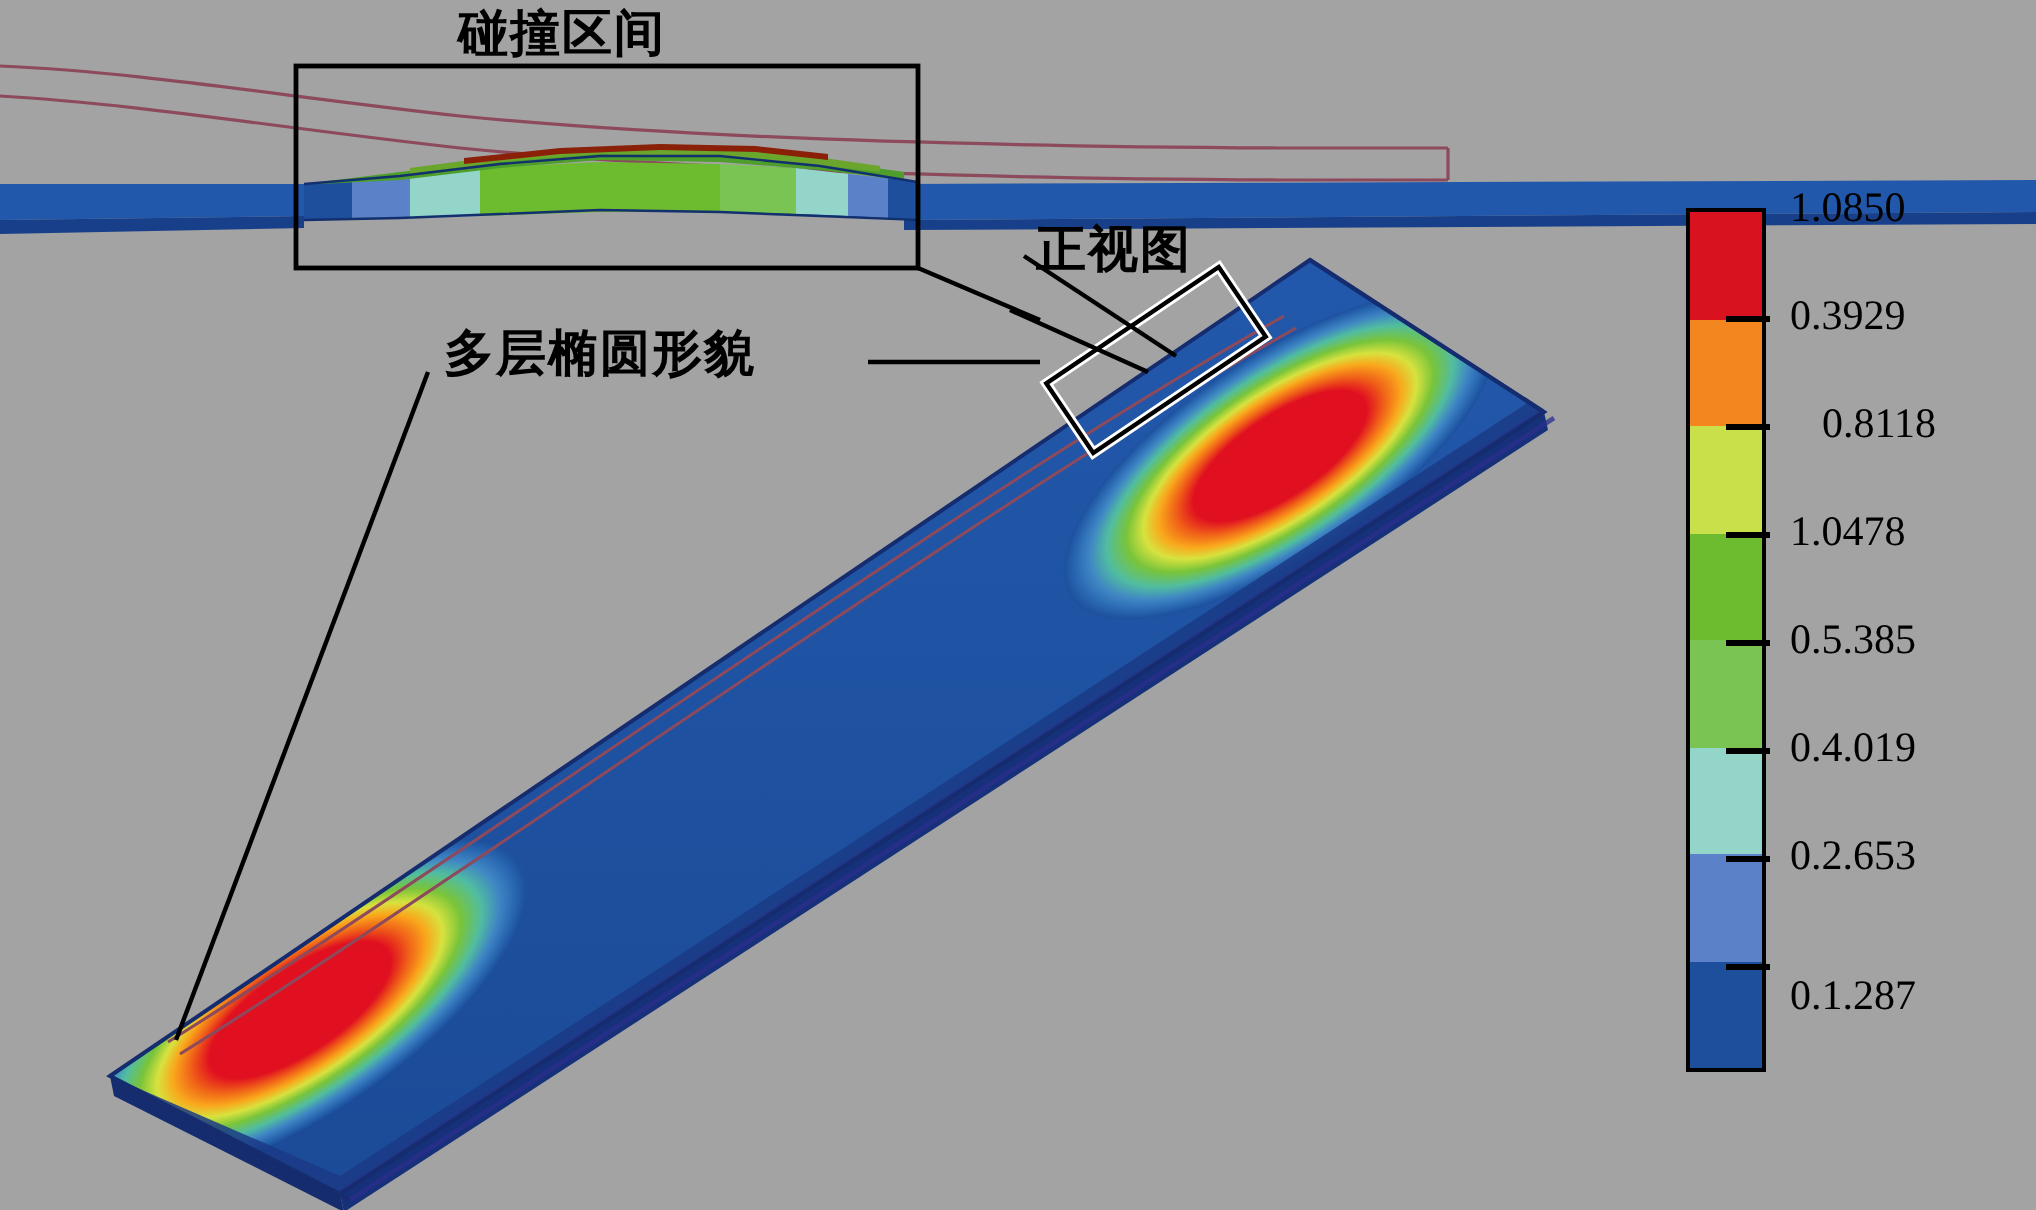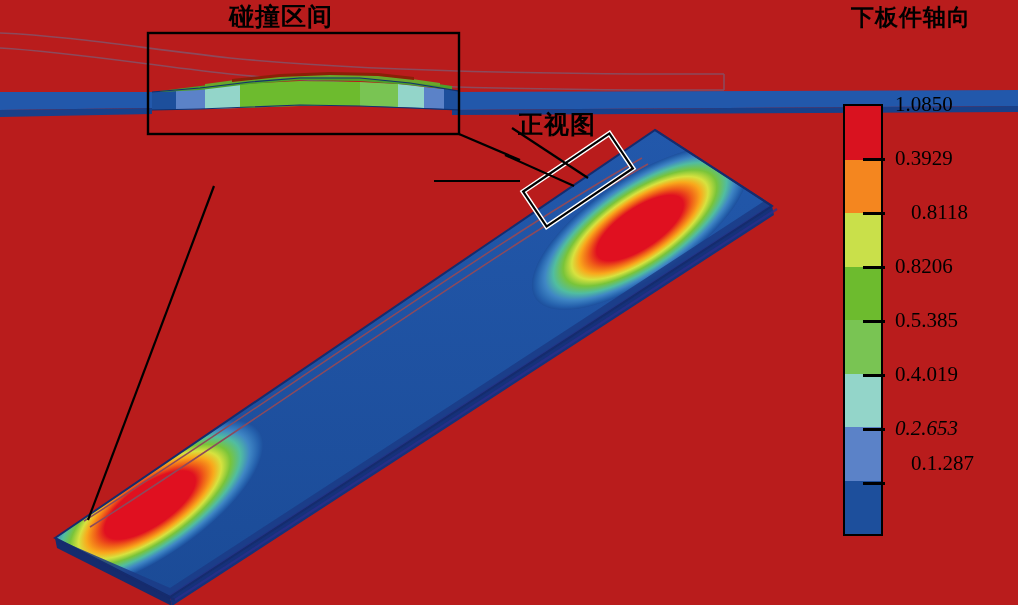--- a/index.html
+++ b/index.html
@@ -7,21 +7,21 @@
     padding: 0;
     background: #ffffff;
   }
   body {
     font-family: "Liberation Serif", "DejaVu Serif", serif;
   }
   #figure {
     position: relative;
     width: 1018px;
     height: 605px;
-    background: #b91c1c;
+    background: #a3a3a3;
     overflow: hidden;
   }
 
   
   .abs { position: absolute; }
   .cjk-label {
     font-family: "DejaVu Sans", "Liberation Sans", sans-serif;
     font-weight: 700;
     color: #000;
     white-space: nowrap;
@@ -214,23 +214,23 @@
 
       <path d="M214,186 L88,520"></path>
       <path d="M434,181 L520,181"></path>
     </g>
   </svg>
 
   <div class="abs cjk-label" id="label-collision">碰撞区间</div>
 
   <div class="abs cjk-label" id="label-frontview">正视图</div>
 
+  <div class="abs cjk-label" id="label-ellipse">多层椭圆形貌</div>
 
   <div class="abs cjk-label" id="cb-title">
-    <div>下板件轴向</div>
   </div>
 
   <div class="abs" id="colorbar-wrap">
     <div id="colorbar">
       <div class="band" style="background: rgb(217, 18, 31);"></div>
       <div class="band" style="background: rgb(244, 134, 31);"></div>
       <div class="band" style="background: rgb(201, 224, 74);"></div>
       <div class="band" style="background: rgb(109, 187, 46);"></div>
       <div class="band" style="background: rgb(121, 196, 83);"></div>
       <div class="band" style="background: rgb(147, 213, 201);"></div>
@@ -238,26 +238,26 @@
       <div class="band" style="background: rgb(29, 79, 156);"></div>
     </div>
 
     <div id="cb-ticks">
         <div class="cb-text num-label" style="top: 0px;">1.0850</div>
         <div class="cb-tick" style="top: 54px;"></div>
         <div class="cb-text num-label" style="top: 54px;">0.3929</div>
         <div class="cb-tick" style="top: 108px;"></div>
         <div class="cb-text num-label" style="top: 108px; margin-left: 16px;">0.8118</div>
         <div class="cb-tick" style="top: 162px;"></div>
-        <div class="cb-text num-label" style="top: 162px;">0.8206</div>
+        <div class="cb-text num-label" style="top: 162px;">1.0478</div>
         <div class="cb-tick" style="top: 216px;"></div>
         <div class="cb-text num-label" style="top: 216px; font-family: Liberation Serif, serif;">0.5.385</div>
         <div class="cb-tick" style="top: 270px;"></div>
         <div class="cb-text num-label" style="top: 270px; text-align: center;">0.4.019</div>
         <div class="cb-tick" style="top: 324px;"></div>
-        <div class="cb-text num-label" style="top: 324px; font-style: italic;">0.2.653</div>
+        <div class="cb-text num-label" style="top: 324px;">0.2.653</div>
         <div class="cb-tick" style="top: 378px;"></div>
-        <div class="cb-text num-label" style="top: 359px; margin-left: 16px;">0.1.287</div>
+        <div class="cb-text num-label" style="top: 394px;">0.1.287</div>
       </div>
 
   </div>
 
 </div>
 
 </body></html>

